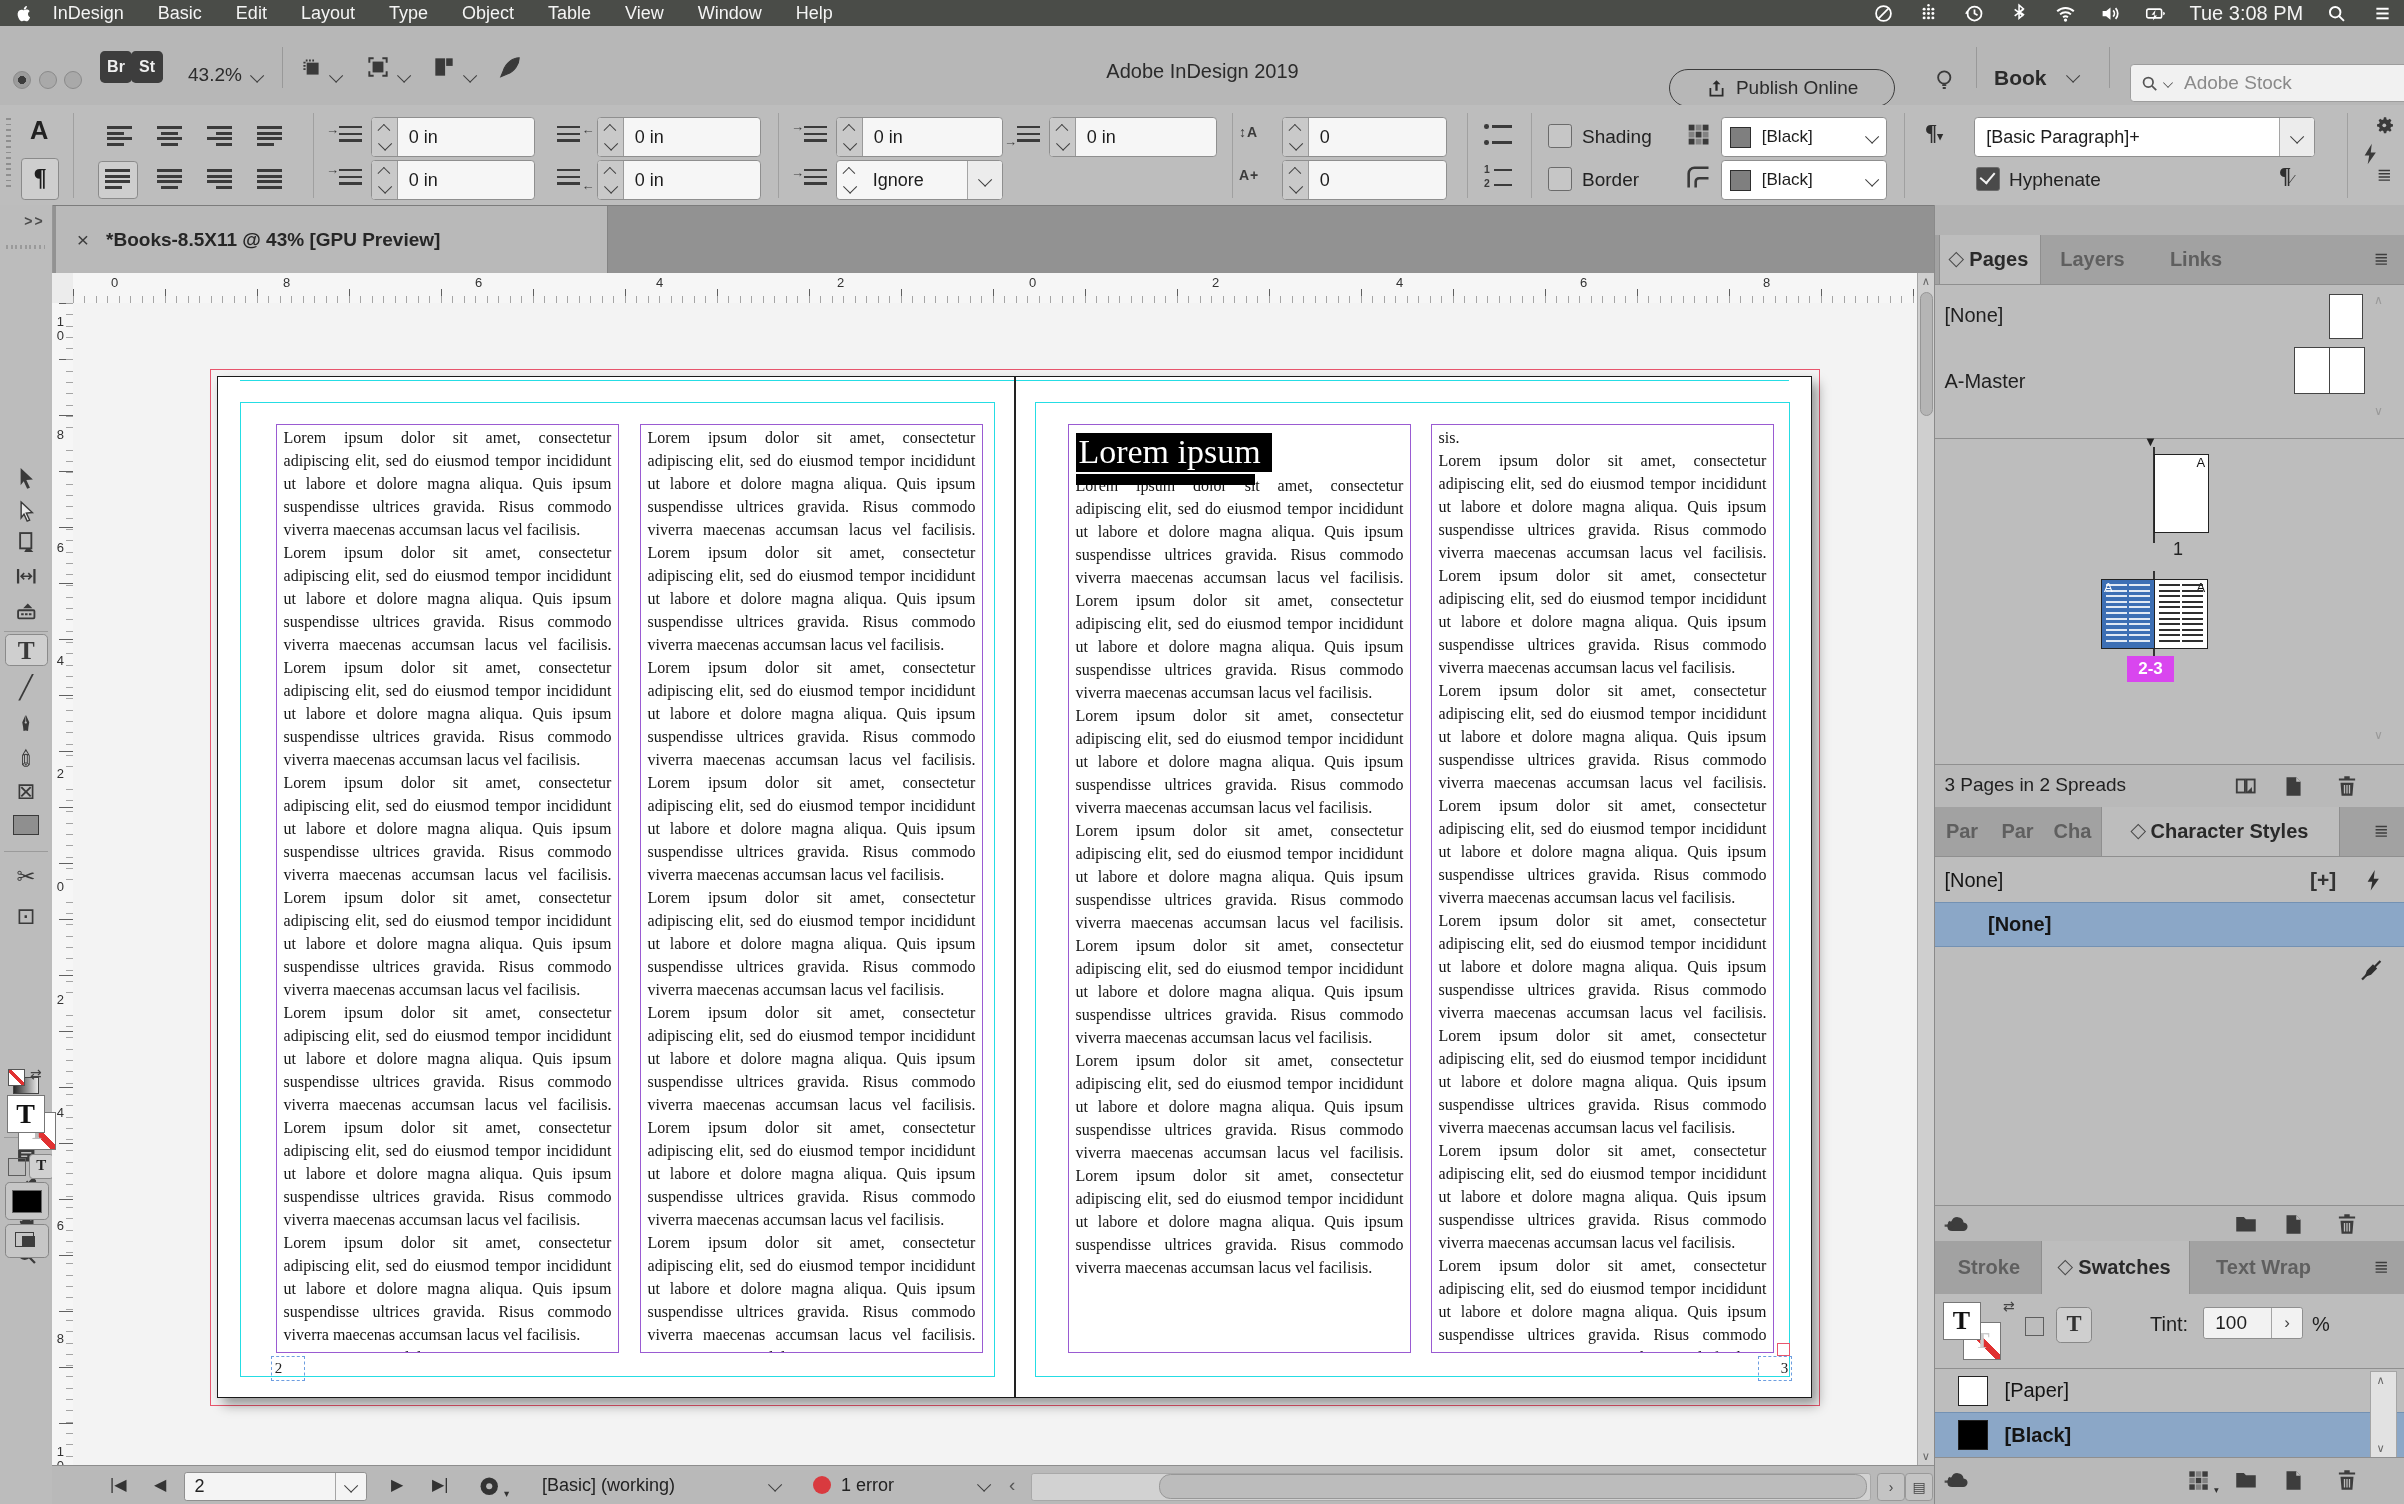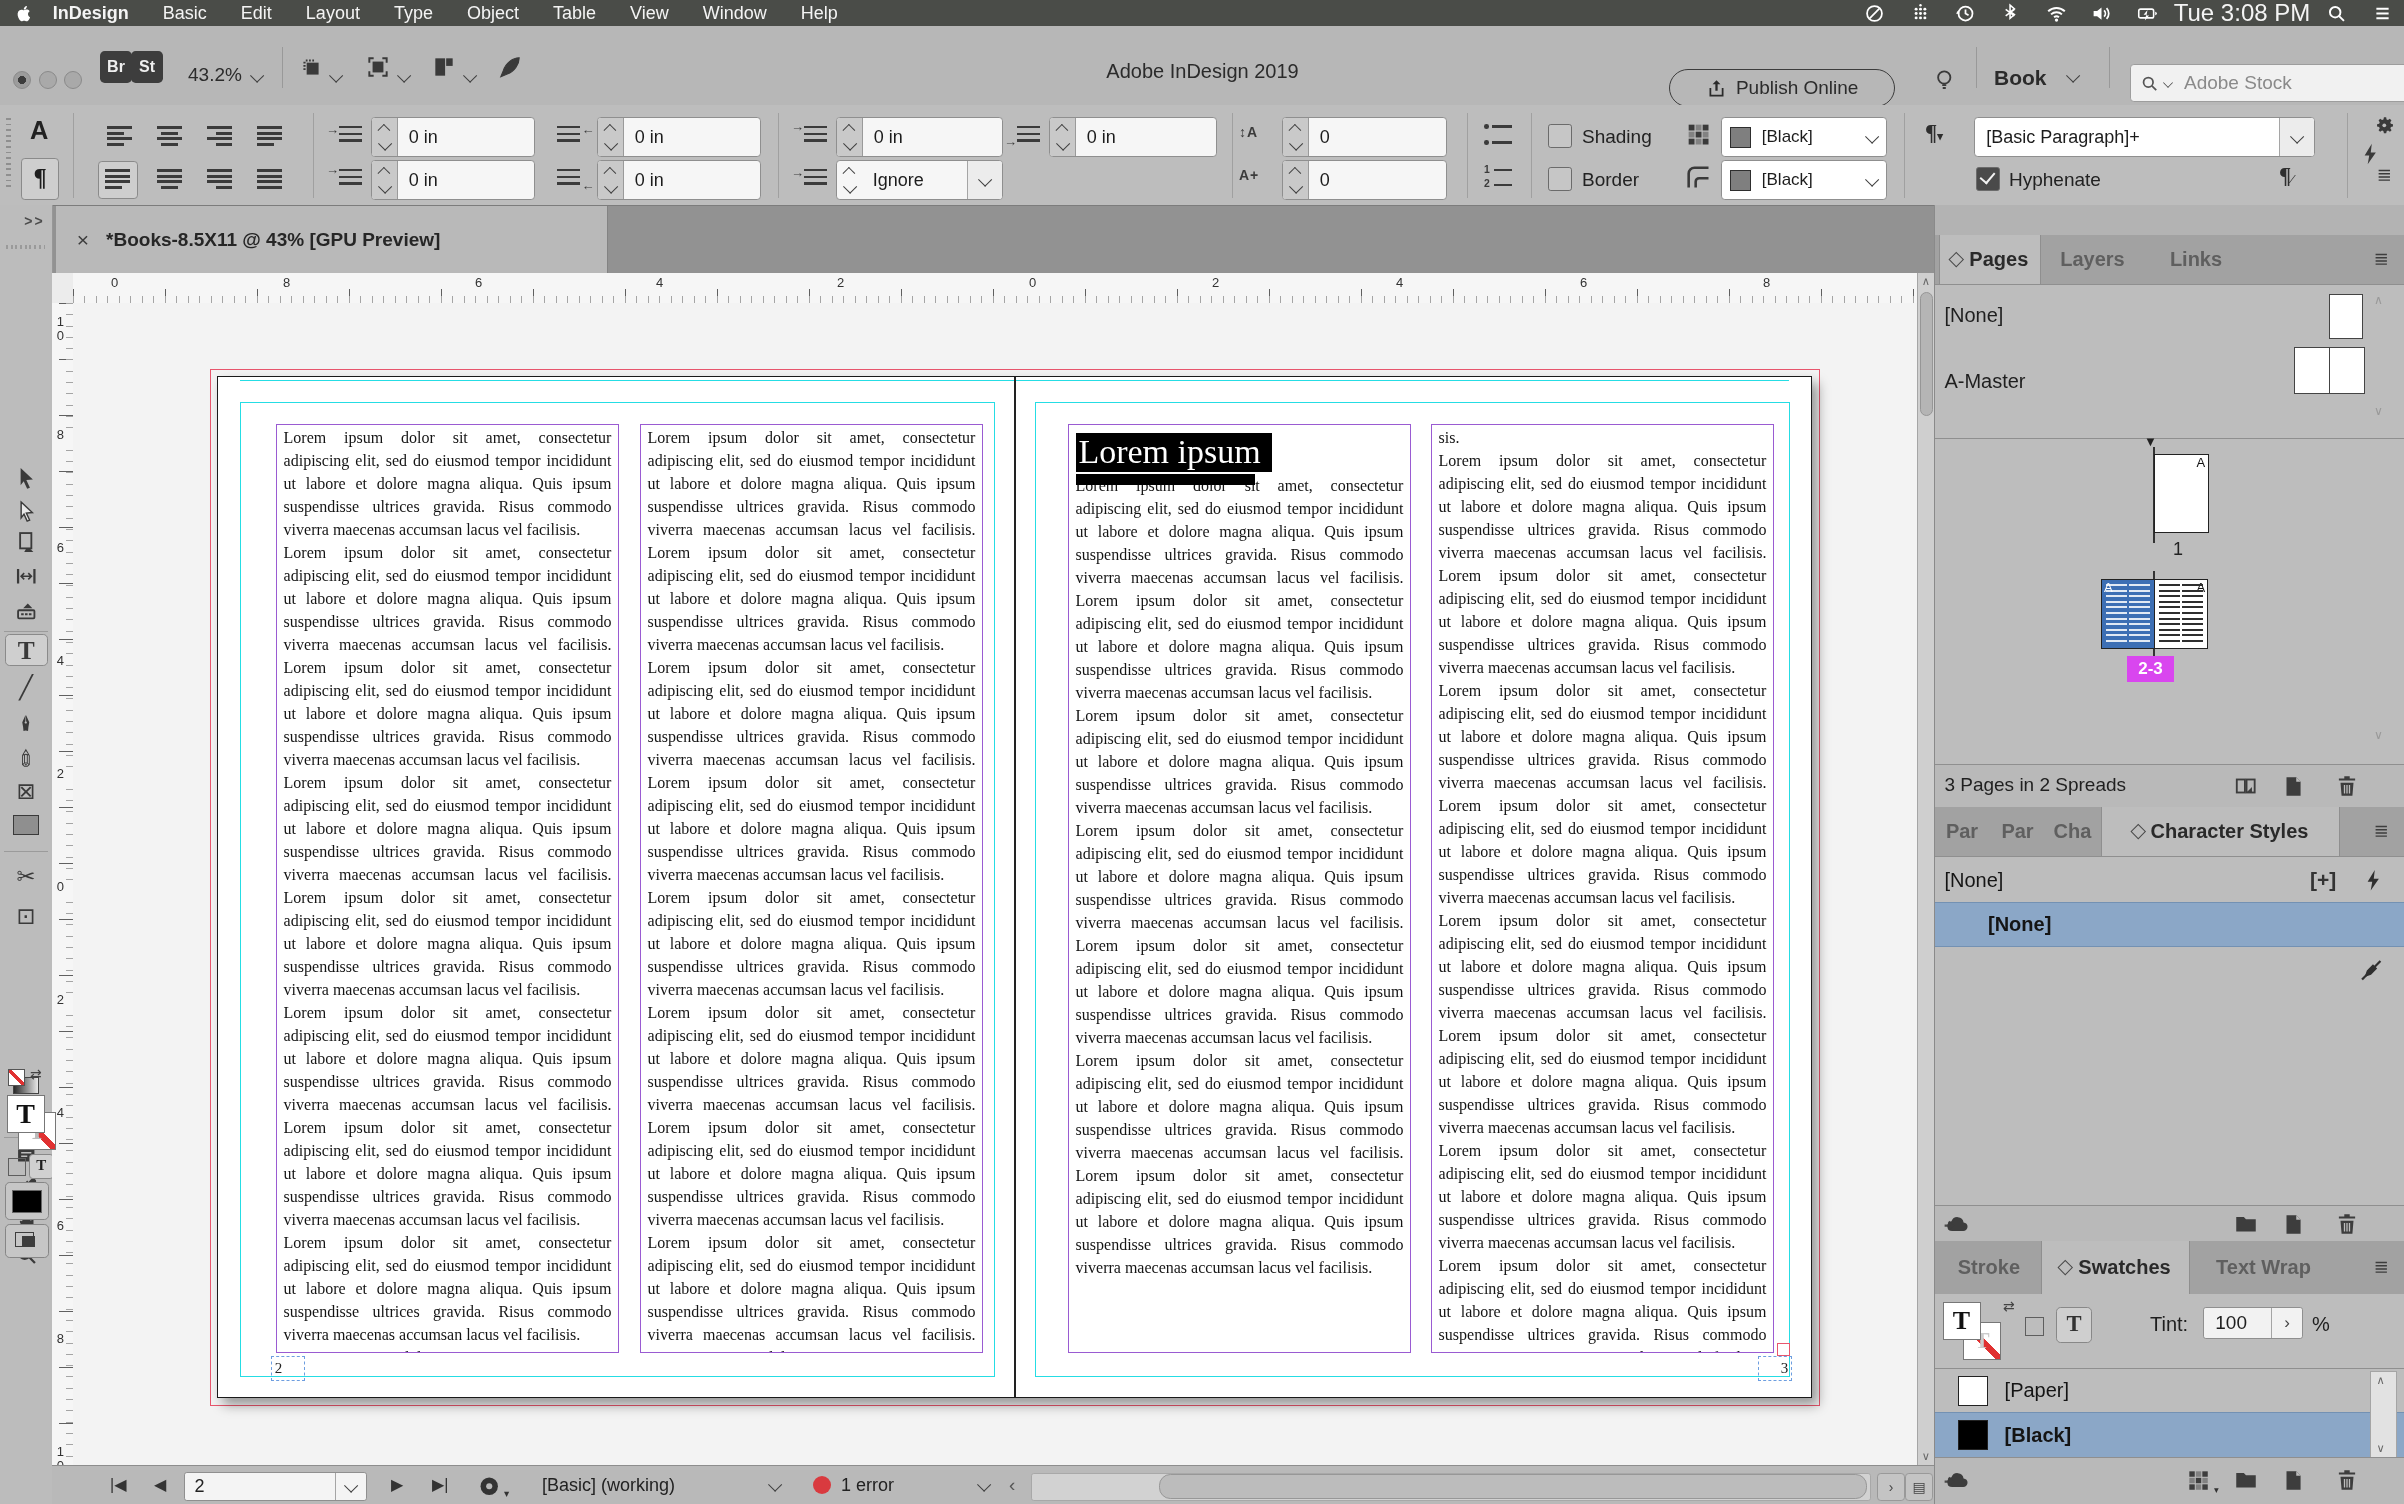--- a/index.html
+++ b/index.html
@@ -8,24 +8,24 @@
   .abs{position:absolute}
   svg{display:block;width:100%;height:100%}
   .chev-d{width:8.5px;height:8.5px;border-left:1.9px solid #3f3f3f;border-bottom:1.9px solid #3f3f3f;transform:rotate(-45deg);display:inline-block}
   .chev-u{width:7.5px;height:7.5px;border-left:1.9px solid #3f3f3f;border-bottom:1.9px solid #3f3f3f;transform:rotate(135deg);display:inline-block}
 
   
   #menubar{position:absolute;left:0;top:0;width:2405px;height:26px;background:#4a4c48;display:flex;align-items:center;color:#f4f4f4;font-size:18px}
   #menubar .apple{width:19px;height:21px;margin:0 15px 0 15px;color:#fff}
   #menu-items{display:flex;align-items:center;gap:0}
   .menu-item{padding:0 17px;line-height:26px;cursor:default}
-  .menu-item.app-name{font-weight:bold;padding-left:3.8px}
+  .menu-item.app-name{font-weight:normal;padding-left:3.8px}
   #menu-right{margin-left:auto;display:flex;align-items:center;gap:0}
   #menu-right .mico{width:21px;height:21px;margin:0 12.2px;color:#fff}
-  #clock{margin:0 4px;font-size:24px;white-space:nowrap}
+  #clock{margin:0 11px;font-size:20px;white-space:nowrap}
 
   
   #titlebar{position:absolute;left:0;top:26px;width:2405px;height:79px;background:#b7b7b7;border-bottom:0.9px solid #8e8e8e}
   .tl{position:absolute;top:45px;width:16px;height:16px;border-radius:50%;background:#a9a9a9;border:0.9px solid #8a8a8a}
   .tl.active{background:radial-gradient(circle at 50% 50%,#3c3c3c 0 3.8px,#9c9c9c 4.2px)}
   .sq-app{position:absolute;top:24.5px;width:32px;height:32px;background:#3d3d3d;border-radius:4.7px;color:#efefef;font-weight:bold;font-size:16px;display:flex;align-items:center;justify-content:center}
   #zoom-level{position:absolute;left:188px;top:38px;font-size:19px;color:#2c2c2c}
   .tb-chev{position:absolute;top:45px}
   .vdiv-tb{position:absolute;top:21px;height:41px;width:0.9px;background:#999}
   .tb-ic{position:absolute;top:28px;width:26px;height:26px;color:#3a3a3a}

